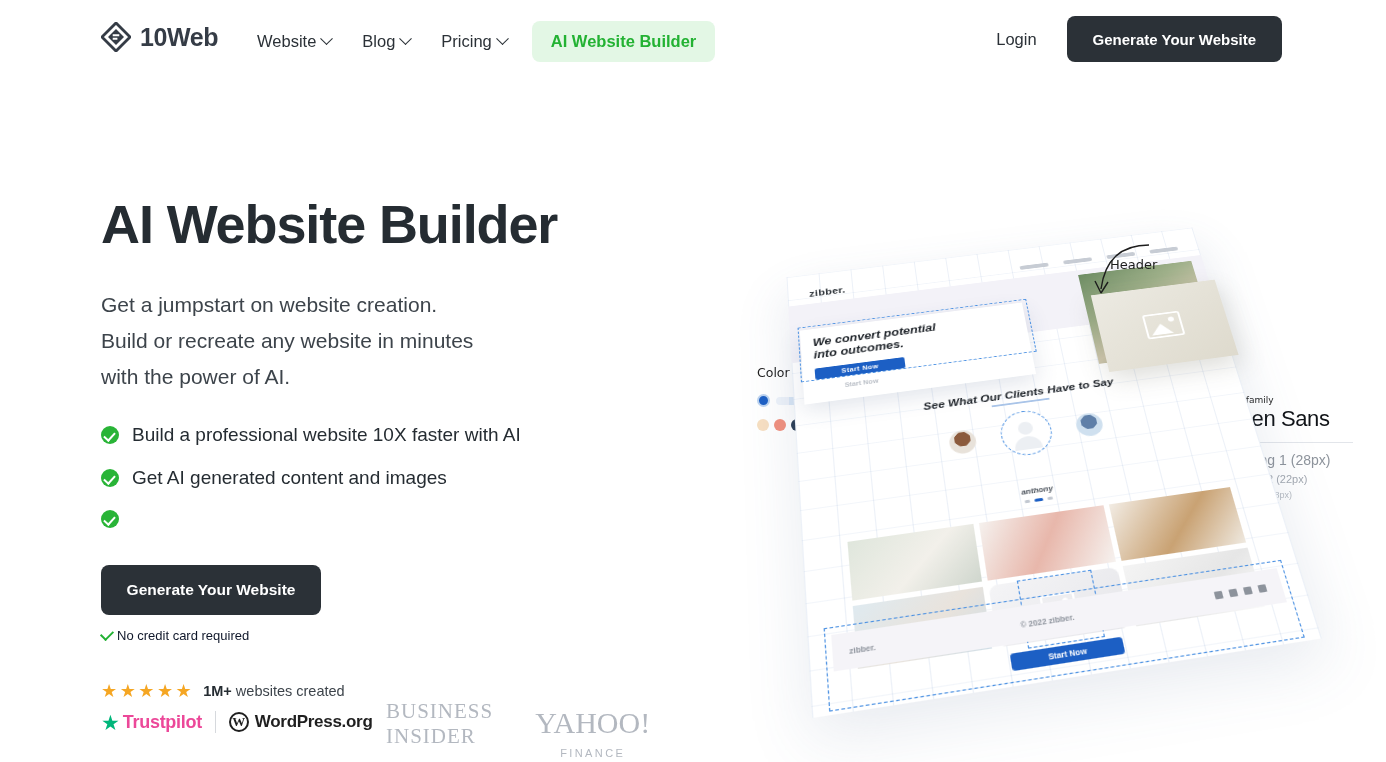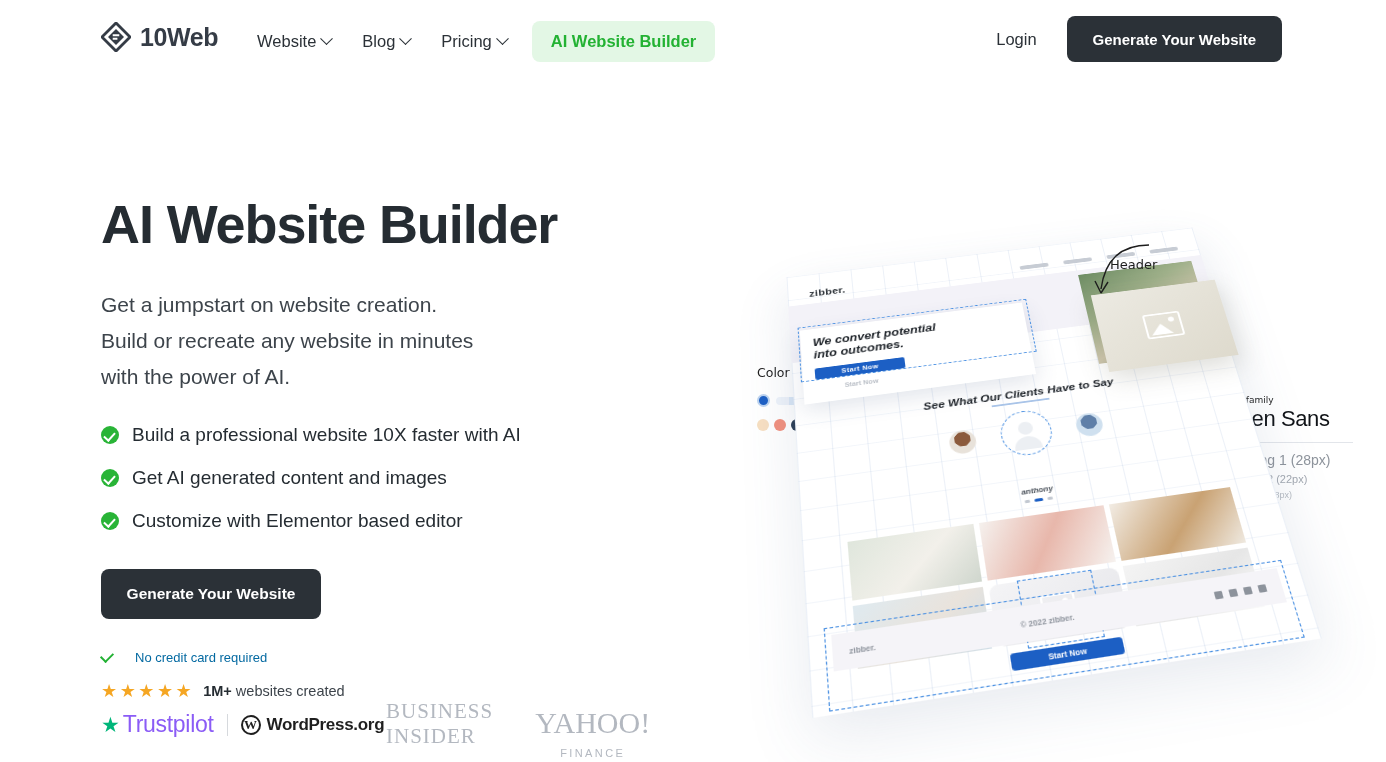--- a/index.html
+++ b/index.html
@@ -168,24 +168,24 @@
     font-size: 15.5px;
     font-weight: bold;
     width: 220px;
     height: 50px;
     cursor: pointer;
     display: block;
   }
   .no-card {
     display: flex;
     align-items: center;
-    gap: 22px;
-    margin-top: 31px;
+    gap: 4px;
+    margin-top: 13px;
     font-size: 13px;
-    color: #0369a1;
+    color: #0f172a;
   }
   .tick {
     width: 12px; height: 8px;
     border-left: 2px solid #22b133;
     border-bottom: 2px solid #22b133;
     transform: rotate(-45deg);
     flex: 0 0 12px;
     margin-top: -3px;
   }
 
@@ -200,21 +200,21 @@
   }
   .social-col { display: flex; flex-direction: column; gap: 11px; }
   .stars-row { display: flex; align-items: center; gap: 9px; }
   .stars { color: #f5a623; font-size: 18px; letter-spacing: 2.5px; line-height: 1; }
   .stars-text { font-size: 14.5px; color: #3d444b; }
   .stars-text b { color: #252c32; font-weight: bold; }
 
   .badges-row { display: flex; align-items: center; gap: 13px; }
   .trustpilot { display: flex; align-items: center; gap: 3px; }
   .tp-star { color: #00b67a; font-size: 21px; line-height: 1; }
-  .tp-name { font-size: 23px; font-weight: normal; color: #8b5cf6; letter-spacing: -0.3px; }
+  .tp-name { font-size: 18px; font-weight: bold; color: #ec4899; letter-spacing: -0.3px; }
   .divider-v { width: 1px; height: 22px; background: #d6d9dd; }
   .wp { display: flex; align-items: center; gap: 6px; }
   .wp-mark {
     width: 20px; height: 20px; border-radius: 50%;
     border: 2px solid #1f1f1f;
     display: flex; align-items: center; justify-content: center;
     font-size: 13px; font-weight: bold; color: #1f1f1f;
     font-family: "Liberation Serif", serif;
   }
   .wp-name { font-size: 17px; font-weight: bold; color: #1f1f1f; letter-spacing: -0.3px; }
@@ -494,21 +494,20 @@
     <li class="feature-item">
       <span class="check-circle"></span>
       <span>Build a professional website 10X faster with AI</span>
     </li>
     <li class="feature-item">
       <span class="check-circle"></span>
       <span>Get AI generated content and images</span>
     </li>
     <li class="feature-item">
       <span class="check-circle"></span>
-      <span>Customize with Elementor based editor</span>
     </li>
   </ul>
 
   <button class="cta-btn">Generate Your Website</button>
 
   <div class="no-card">
     <span class="tick"></span>
     <span>No credit card required</span>
   </div>
 </section>

